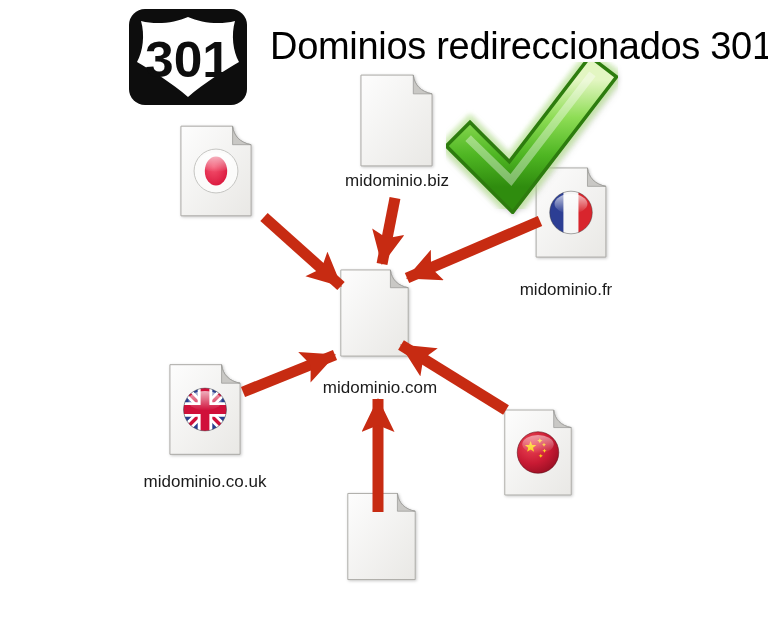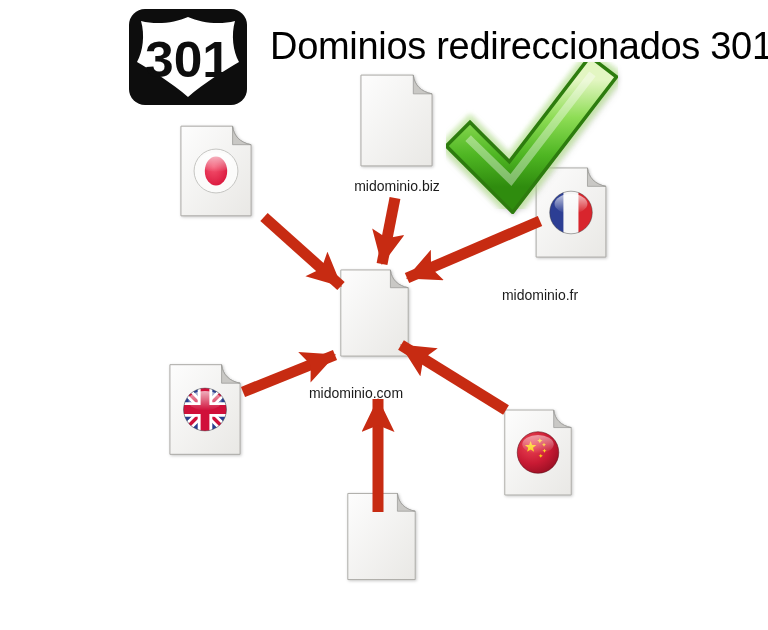--- a/index.html
+++ b/index.html
@@ -11,21 +11,21 @@
     position:absolute;left:270px;top:25px;margin:0;
     font-family:"Liberation Sans",sans-serif;
     font-size:38px;font-weight:500;letter-spacing:-0.3px;color:#000;
     white-space:nowrap;
   }
   .sign{position:absolute;left:128px;top:8px;}
   .doc-svg{position:absolute;filter:drop-shadow(1px 1.5px 1.5px rgba(0,0,0,0.22));}
   .label{
     position:absolute;transform:translateX(-50%);
     font-family:"Liberation Sans",sans-serif;
-    font-size:14px;color:#1b1b1b;white-space:nowrap;margin-top:7px;
+    font-size:17px;color:#1b1b1b;white-space:nowrap;
   }
   .arrows-svg,.check-svg{position:absolute;pointer-events:none;}
   .arrows-svg{left:0;top:0;}
   .check-svg{left:446px;top:62px;filter:drop-shadow(1px 2px 2px rgba(0,0,0,0.18));}
   .defs-holder{position:absolute;width:0;height:0;overflow:hidden;}
 </style>
 </head>
 <body>
 
 <div id="canvas">
@@ -105,37 +105,38 @@
     <g>
       <g clip-path="url(#badgeClip)">
         <rect x="16" y="25" width="15.4" height="46" fill="#2c3e94"></rect>
         <rect x="31.4" y="25" width="15.3" height="46" fill="#f6f6f6"></rect>
         <rect x="46.7" y="25" width="15.3" height="46" fill="#d8252d"></rect>
       </g>
       <circle cx="39" cy="48" r="22" fill="none" stroke="rgba(60,60,60,0.45)" stroke-width="1"></circle>
       <ellipse cx="39" cy="39" rx="17" ry="10" fill="url(#glossGrad)" opacity="0.75"></ellipse>
     </g>
   </svg>
-  <div class="label" style="left:540px;top:280px">midominio.fr</div>
+  <div class="label" style="left:566px;top:280px">midominio.fr</div>
 
   <svg class="doc-svg" style="left:167px;top:362px" width="76" height="95" viewBox="0 0 78 96">
     <path d="M3 2 L56 2 C57 12 64 19 75 21 L75 94 L3 94 Z" fill="url(#pageGrad)" stroke="#aaa9a5" stroke-width="1"></path>
     <path d="M56 2 C57 12 64 19 75 21 L56 21 Z" fill="#c9c8c5" stroke="#9b9b98" stroke-width="0.8"></path>
     <g>
       <g clip-path="url(#badgeClip)">
         <rect x="16" y="25" width="46" height="46" fill="#293e8f"></rect>
         <path d="M16 25 L62 71 M62 25 L16 71" stroke="#ffffff" stroke-width="9"></path>
         <path d="M16 25 L62 71 M62 25 L16 71" stroke="#d0103a" stroke-width="3.5"></path>
         <path d="M39 25 L39 71 M16 48 L62 48" stroke="#ffffff" stroke-width="15"></path>
         <path d="M39 25 L39 71 M16 48 L62 48" stroke="#d0103a" stroke-width="9"></path>
       </g>
       <circle cx="39" cy="48" r="22" fill="none" stroke="rgba(60,60,60,0.45)" stroke-width="1"></circle>
       <ellipse cx="39" cy="39" rx="17" ry="10" fill="url(#glossGrad)" opacity="0.7"></ellipse>
     </g>
   </svg>
+  <div class="label" style="left:205px;top:472px">midominio.co.uk</div>
 
   <svg class="doc-svg" style="left:345px;top:490px" width="73" height="93" viewBox="0 0 78 96">
     <path d="M3 2 L56 2 C57 12 64 19 75 21 L75 94 L3 94 Z" fill="url(#pageGrad)" stroke="#aaa9a5" stroke-width="1"></path>
     <path d="M56 2 C57 12 64 19 75 21 L56 21 Z" fill="#c9c8c5" stroke="#9b9b98" stroke-width="0.8"></path>
   </svg>
 
   <svg class="doc-svg" style="left:502px;top:405px" width="72" height="95" viewBox="0 0 78 96">
     <path d="M3 2 L56 2 C57 12 64 19 75 21 L75 94 L3 94 Z" fill="url(#pageGrad)" stroke="#aaa9a5" stroke-width="1"></path>
     <path d="M56 2 C57 12 64 19 75 21 L56 21 Z" fill="#c9c8c5" stroke="#9b9b98" stroke-width="0.8"></path>
     <g>
@@ -146,21 +147,21 @@
       <polygon points="46,44 46.8,45.5 48.3,46 46.8,46.7 46,48.3 45.2,46.7 43.7,46 45.2,45.5" fill="#fcd116"></polygon>
       <polygon points="42,49.5 42.8,51 44.3,51.5 42.8,52.2 42,53.8 41.2,52.2 39.7,51.5 41.2,51" fill="#fcd116"></polygon>
       <ellipse cx="39" cy="39" rx="17" ry="10" fill="url(#glossGrad)" opacity="0.55"></ellipse>
     </g>
   </svg>
 
   <svg class="doc-svg" style="left:338px;top:265px" width="73" height="96" viewBox="0 0 78 96">
     <path d="M3 2 L56 2 C57 12 64 19 75 21 L75 94 L3 94 Z" fill="url(#pageGrad)" stroke="#aaa9a5" stroke-width="1"></path>
     <path d="M56 2 C57 12 64 19 75 21 L56 21 Z" fill="#c9c8c5" stroke="#9b9b98" stroke-width="0.8"></path>
   </svg>
-  <div class="label" style="left:356px;top:378px">midominio.com</div>
+  <div class="label" style="left:380px;top:378px">midominio.com</div>
 
   <svg class="arrows-svg" width="768" height="630" viewBox="0 0 768 630">
     <g stroke="#c72b12" stroke-width="11" fill="none">
       <line x1="264" y1="217" x2="341" y2="286" marker-end="url(#arrowHead)"></line>
       <line x1="395" y1="198" x2="382" y2="264" marker-end="url(#arrowHead)"></line>
       <line x1="540" y1="221" x2="407" y2="278" marker-end="url(#arrowHead)"></line>
       <line x1="243" y1="392" x2="335" y2="355" marker-end="url(#arrowHead)"></line>
       <line x1="378" y1="512" x2="378" y2="399" marker-end="url(#arrowHead)"></line>
       <line x1="506" y1="410" x2="401" y2="345" marker-end="url(#arrowHead)"></line>
     </g>

